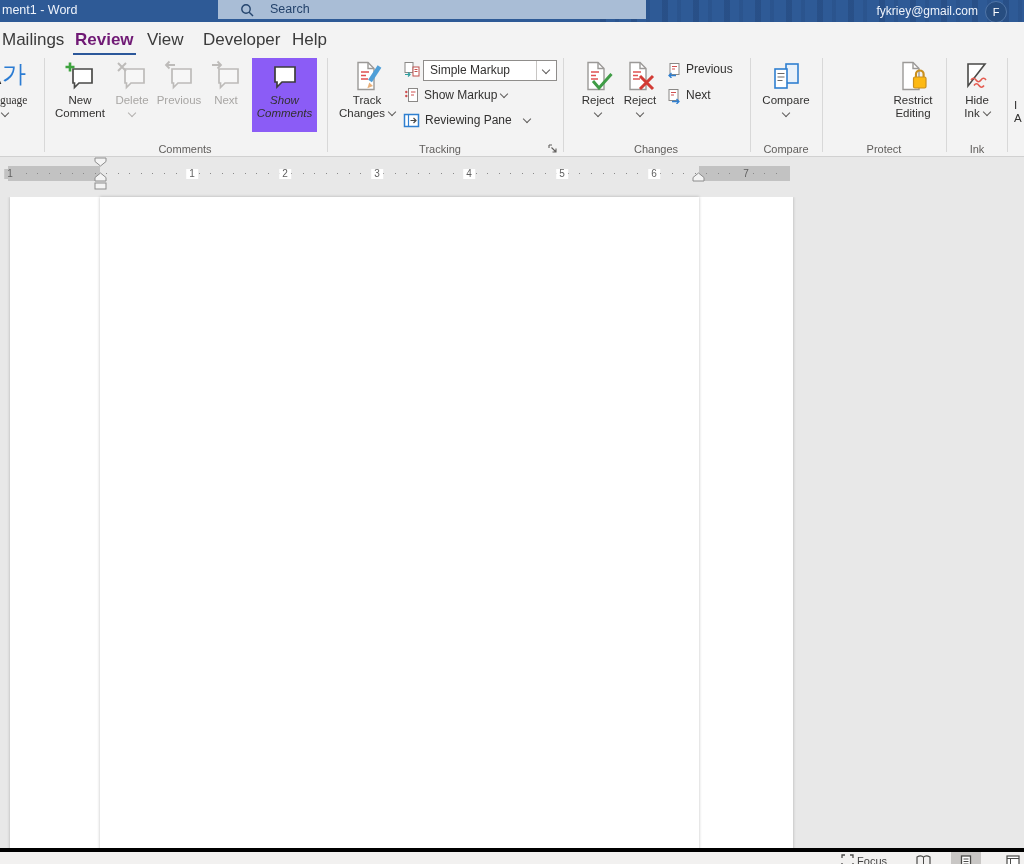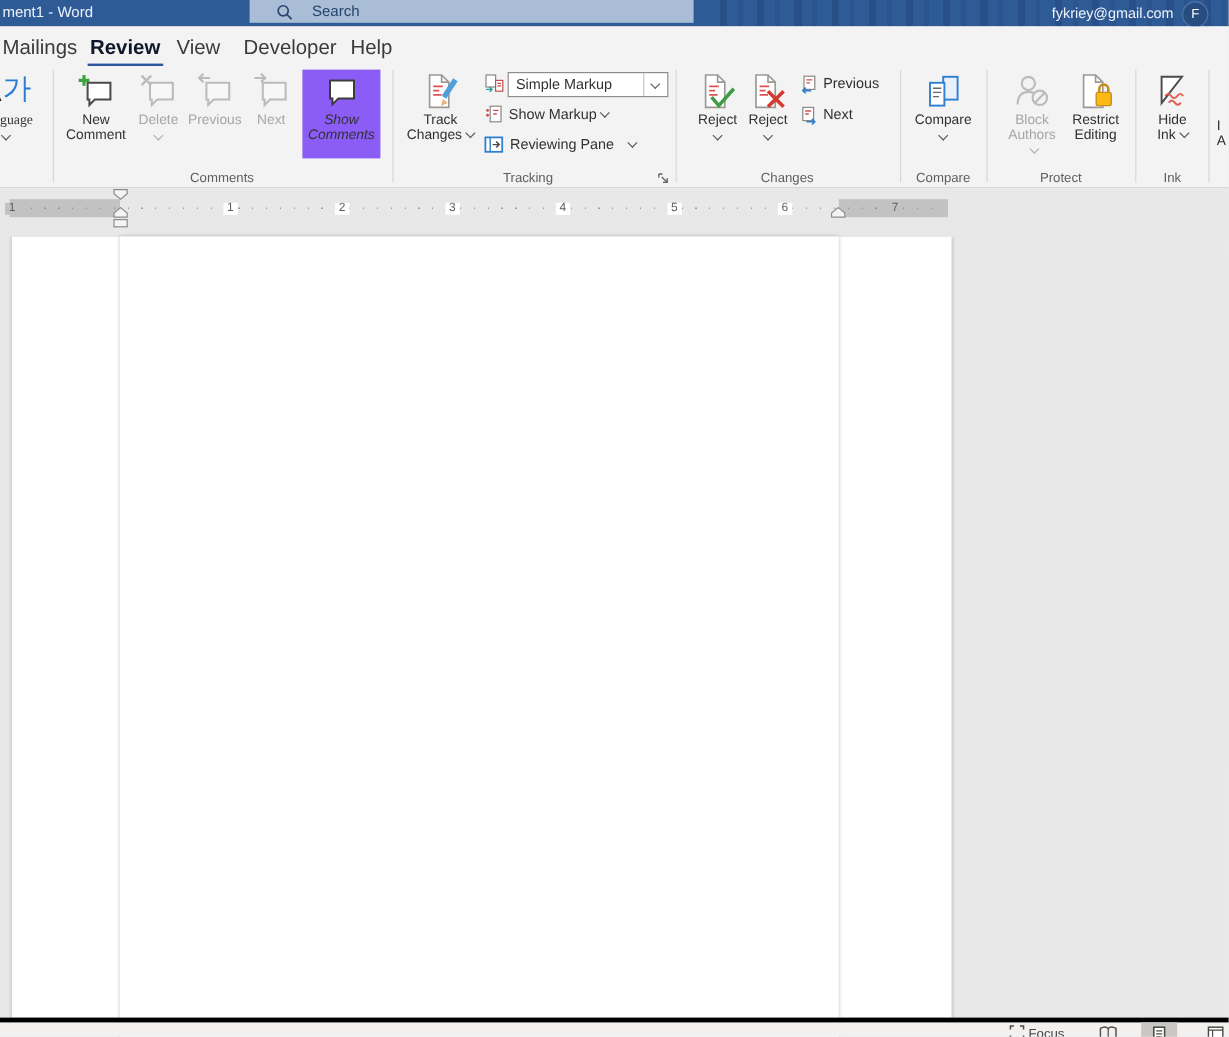--- a/index.html
+++ b/index.html
@@ -5,31 +5,31 @@
   html,body{margin:0;padding:0;}
   .app{position:relative;width:1024px;height:864px;overflow:hidden;background:#e8e8e8;
        font-family:"Liberation Sans",sans-serif;-webkit-font-smoothing:antialiased;}
 
   
   .titlebar{position:absolute;left:0;top:0;width:1024px;height:22px;background:#2e5a96;}
   .tb-stripes{position:absolute;left:600px;top:0;width:424px;height:22px;
     background:repeating-linear-gradient(90deg,rgba(10,25,60,.16) 0 6px,transparent 6px 15px,
       rgba(10,25,60,.09) 15px 19px,transparent 19px 31px);}
   .tb-title{position:absolute;left:2px;top:3px;font-size:12.5px;color:#eef3fb;white-space:nowrap;}
-  .searchbox{position:absolute;left:208px;top:0;width:370px;height:19px;background:#a9bdd6;}
+  .searchbox{position:absolute;left:218px;top:0;width:428px;height:19px;background:#a9bdd6;}
   .searchbox .mag{position:absolute;left:22px;top:3px;}
   .searchbox .stx{position:absolute;left:52px;top:2px;font-size:12.5px;color:#24436b;}
   .tb-email{position:absolute;right:46px;top:4px;font-size:12px;color:#eef3fb;}
   .tb-avatar{position:absolute;left:985px;top:1px;width:20px;height:20px;border-radius:50%;
     background:#274d80;border:1px solid #4f74a6;color:#fff;font-size:11px;line-height:20px;text-align:center;}
 
   
   .tabrow{position:absolute;left:0;top:22px;width:1024px;height:33px;background:#f3f3f3;}
   .rtab{position:absolute;top:8px;font-size:17px;color:#3b3b3b;white-space:nowrap;}
-  .rtab.active{color:#0f172a;font-weight:700;}
+  .rtab.active{color:#701a75;font-weight:700;}
   .rtab.active::after{content:"";position:absolute;left:-2px;right:-2px;bottom:-6px;height:3px;background:#2b579a;}
 
   
   .ribbon{position:absolute;left:0;top:55px;width:1024px;height:101px;background:#f3f3f3;border-bottom:1px solid #d1d1d1;}
   .gsep{position:absolute;top:3px;width:1px;height:94px;background:#d8d8d8;}
   .glabel{position:absolute;top:88px;font-size:11px;color:#605e5c;transform:translateX(-50%);white-space:nowrap;}
   .bigbtn{position:absolute;top:3px;height:74px;text-align:center;cursor:default;}
   .bigbtn .ic{display:block;margin:2px auto 0;}
   .bigbtn .bl{display:block;margin-top:2px;font-size:11.5px;line-height:13px;color:#323130;text-align:center;}
   .bigbtn .bl span{white-space:pre-line;}
@@ -246,30 +246,20 @@
         <rect x="16" y="4" width="12" height="19" fill="#e8f1fa" stroke="#2f7fd0" stroke-width="1.6"></rect>
         <rect x="5" y="9" width="12" height="19" fill="#fff" stroke="#2f7fd0" stroke-width="1.6"></rect>
         <path d="M7.5 13.5 h7 M7.5 17 h7 M7.5 20.5 h5" stroke="#6a6867" stroke-width="1.2"></path>
       </svg>
       <span class="bl"><span>Compare</span></span>
       <span class="chv below"></span>
     </div>
     <div class="glabel" style="left:786px">Compare</div>
     <div class="gsep" style="left:822px"></div>
 
-    <div class="bigbtn dis" style="left:836px;width:48px">
-      <svg class="ic" width="32" height="32" viewBox="0 0 32 32">
-        <circle cx="13" cy="9.5" r="5.5" fill="none" stroke="#bdbbb9" stroke-width="1.8"></circle>
-        <path d="M4 27 c0-7.5 4-10.5 9-10.5 s9 3 9 10.5" fill="none" stroke="#bdbbb9" stroke-width="1.8"></path>
-        <circle cx="22.5" cy="21.5" r="6" fill="#f3f3f3" stroke="#bdbbb9" stroke-width="1.8"></circle>
-        <path d="M18.3 25.7 l8.4-8.4" stroke="#bdbbb9" stroke-width="1.8"></path>
-      </svg>
-      <span class="bl"><span>Block
-Authors</span><span class="chv"></span></span>
-    </div>
     <div class="bigbtn" style="left:888px;width:50px">
       <svg class="ic" width="32" height="32" viewBox="0 0 32 32">
         <path d="M6 2.5 H16 l6 6 V29.5 H6 z" fill="#fff" stroke="#9b9997" stroke-width="1.4"></path>
         <path d="M16 2.5 V8.5 h6" fill="none" stroke="#9b9997" stroke-width="1.4"></path>
         <path d="M19 17.5 v-3.2 a3.8 3.8 0 0 1 7.6 0 V17.5" fill="none" stroke="#c98f1e" stroke-width="2.2"></path>
         <rect x="16.5" y="17" width="12.5" height="11" rx="1.5" fill="#fdb913" stroke="#c98f1e" stroke-width="1.2"></rect>
       </svg>
       <span class="bl"><span>Restrict
 Editing</span></span>
     </div>

